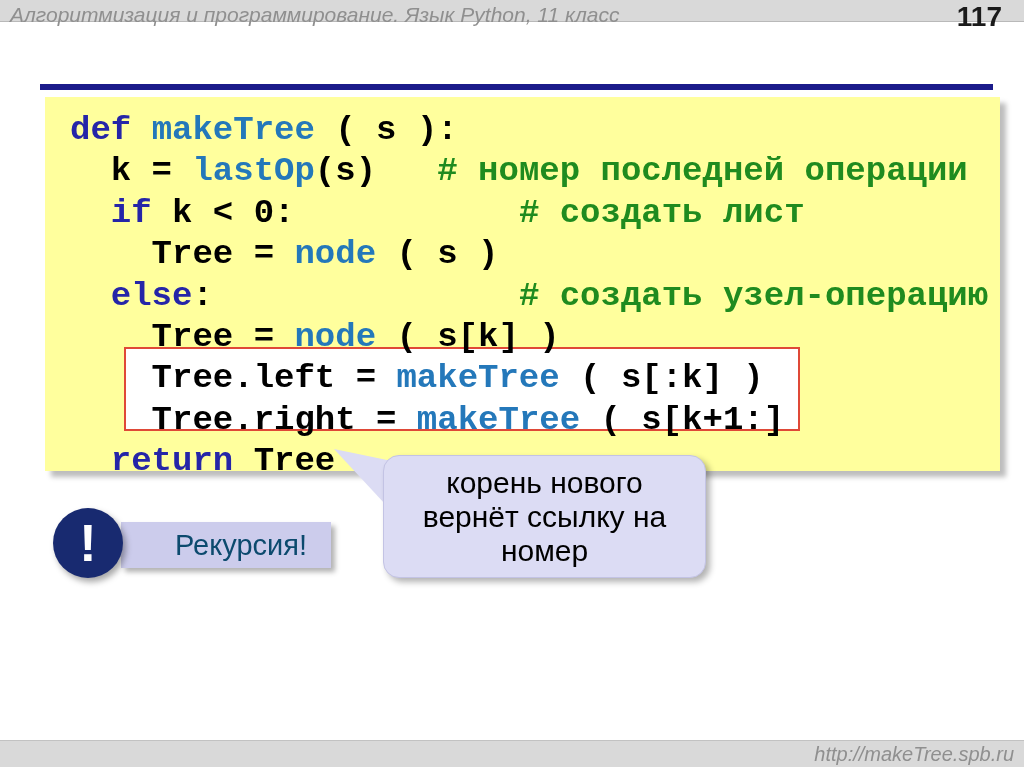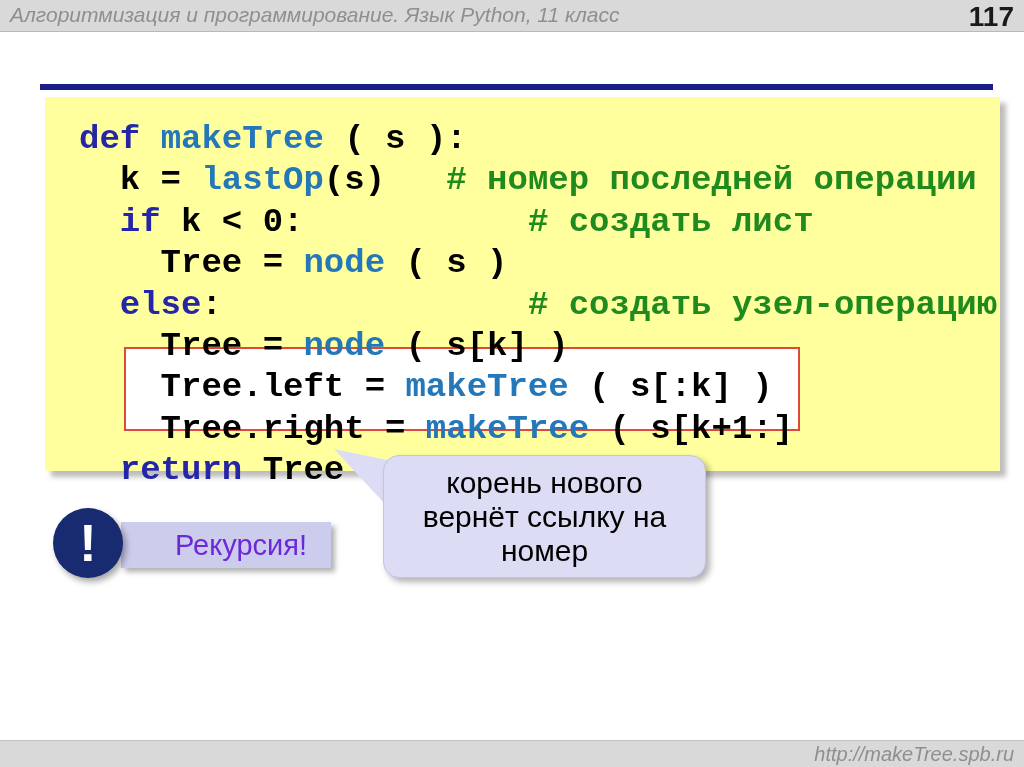--- a/index.html
+++ b/index.html
@@ -7,66 +7,66 @@
     --code_bg:#ffff9d; --highlight_border:#df4937; --bar_bg:#d9d9d9; --bar_text:#8f8f8f;
     --bubble_bg:#dcdcf4; --label_bg:#ccccec; --badge_bg:#182a70;
   }
   html,body{margin:0;padding:0;background:#888;}
   .slide{
     position:relative;width:1024px;height:767px;background:#ffffff;overflow:hidden;
     font-family:"Liberation Sans",sans-serif;
   }
   
   .topbar{
-    position:absolute;left:0;top:0;width:1024px;height:32px;background:var(--bar_bg);
+    position:absolute;left:0;top:0;width:1024px;height:22px;background:var(--bar_bg);
     border-bottom:1px solid #b9b9b9;box-sizing:border-box;
   }
   .topbar .course{
     position:absolute;left:10px;top:3px;font-size:21px;font-style:italic;color:var(--bar_text);white-space:nowrap;
   }
   .topbar .pagenum{
-    position:absolute;right:10px;top:1px;font-size:28px;font-weight:700;color:#1a1a1a;font-style:normal;
+    position:absolute;right:22px;top:1px;font-size:28px;font-weight:700;color:#1a1a1a;font-style:normal;
   }
   
   .title{
     position:absolute;left:40px;top:33px;font-size:40px;font-weight:700;color:#000;
     letter-spacing:-0.5px;white-space:nowrap;
   }
   .title-underline{
     position:absolute;left:40px;top:84px;width:953px;height:6px;background:var(--accent_navy);
   }
   
   .code-block{
     position:absolute;left:45px;top:97px;width:955px;height:374px;background:var(--code_bg);
     box-shadow:6px 6px 5px #bdbdbd;box-sizing:border-box;
   }
   .code-highlight-box{
     position:absolute;left:79px;top:250px;width:676px;height:84px;background:#ffffff;
     border:2px solid var(--highlight_border);box-sizing:border-box;z-index:0;
   }
   .code{
-    position:relative;z-index:1;margin:16px;padding:6px 0 0 18px;
+    position:relative;z-index:1;margin:7px;padding:6px 0 0 18px;
     font-family:"Liberation Mono","DejaVu Sans Mono",monospace;
     font-size:34px;font-weight:700;line-height:41.4px;color:#000;white-space:pre;
   }
   .seg-kw{color:var(--keyword);} .seg-fn{color:var(--function);}
   .seg-cm{color:var(--comment);} .seg-tx{color:#000;}
   
   .callout-tail{position:absolute;left:328px;top:442px;z-index:3;}
   .callout{
     position:absolute;left:383px;top:455px;width:323px;height:123px;z-index:4;
     background:var(--bubble_bg);border:1px solid #c3c3e4;border-radius:16px;
     box-shadow:4px 4px 6px rgba(0,0,0,0.30);box-sizing:border-box;
     font-size:30px;line-height:34px;color:#000;text-align:center;padding-top:10px;
   }
   
   .badge-label{
     position:absolute;left:121px;top:522px;width:210px;height:46px;z-index:3;
     background:var(--label_bg);box-shadow:4px 4px 5px rgba(0,0,0,0.30);
-    font-size:29px;line-height:46px;color:#6d28d9;padding-left:54px;box-sizing:border-box;
+    font-size:29px;line-height:46px;color:#0c4a6e;padding-left:54px;box-sizing:border-box;
   }
   .badge-circle{
     position:absolute;left:53px;top:508px;width:70px;height:70px;border-radius:50%;z-index:4;
     background:var(--badge_bg);box-shadow:3px 4px 6px rgba(0,0,0,0.35);
     display:flex;align-items:center;justify-content:center;
   }
   .badge-circle span{color:#fff;font-size:52px;font-weight:700;line-height:1;}
   
   .footbar{
     position:absolute;left:0;top:740px;width:1024px;height:27px;background:var(--bar_bg);

